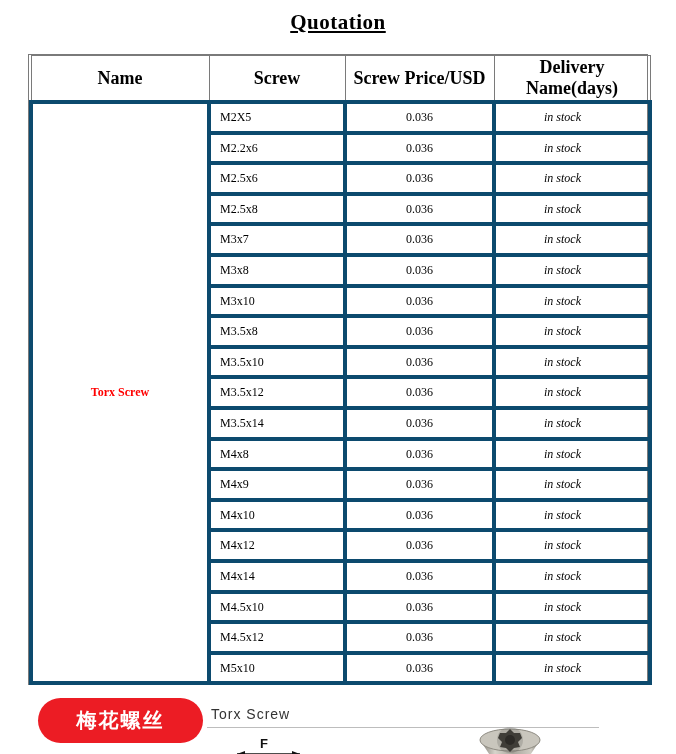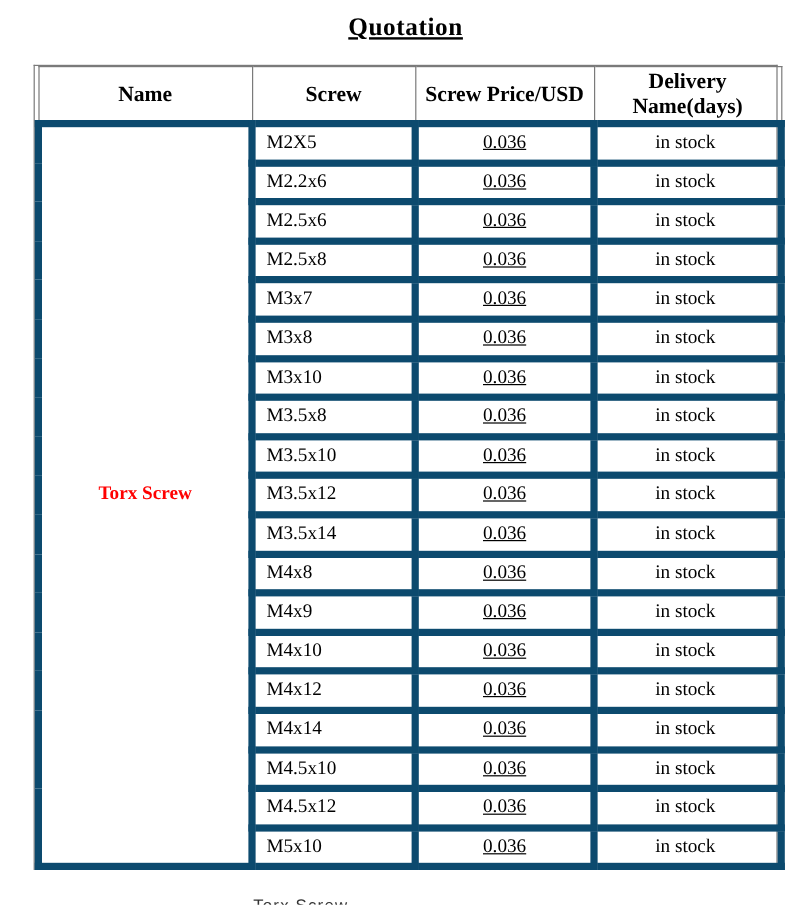--- a/index.html
+++ b/index.html
@@ -38,22 +38,22 @@
   table.quote th {
     border: 1px solid #7a7a7a;
     font-weight: bold;
     font-size: 18px;
     height: 36px;
     text-align: center;
     vertical-align: middle;
     font-family: "Liberation Serif", serif;
   }
   table.quote td {
-    border: 6px solid #0c4a6e;
-    font-size: 16px;
+    border: 4px solid #0c4a6e;
+    font-size: 12px;
     height: 24.6px;
     line-height: 24.6px;
     font-family: "Liberation Serif", serif;
   }
   col.c-name { width: 178px; }
   col.c-size { width: 136px; }
   col.c-price { width: 149px; }
   col.c-delivery { width: 156px; }
 
   td.name-cell {
@@ -63,25 +63,25 @@
     font-weight: bold;
     font-size: 16px;
     font-family: "Liberation Serif", serif;
   }
   td.size-cell {
     padding-left: 9px;
     text-align: left;
   }
   td.price-cell {
     text-align: center;
-    text-decoration: underline;
   }
   td.delivery-cell {
     padding-left: 48px;
     text-align: left;
+    font-style: italic;
   }
 
   .figure {
     position: relative;
     margin: 9px 0 0 0;
     height: 180px;
   }
   .badge {
     position: absolute;
     left: 38px;
@@ -249,20 +249,21 @@
         <tr>
           <td class="size-cell">M5x10</td>
           <td class="price-cell">0.036</td>
           <td class="delivery-cell">in stock</td>
         </tr>
       </tbody>
   </table>
 </div>
 
 <div class="figure">
+  <div class="badge">梅花螺丝</div>
   <div class="fig-label">Torx Screw</div>
   <div class="fig-rule"></div>
 
   <svg class="drawing" width="250" height="130" viewBox="0 0 250 130">
 
     <line x1="62" y1="18" x2="125" y2="18" stroke="#111" stroke-width="1.4"></line>
     <polygon points="62,18 70,15 70,21" fill="#111"></polygon>
     <polygon points="125,18 117,15 117,21" fill="#111"></polygon>
     <text class="dim-text" x="89" y="12" text-anchor="middle">F</text>
 

